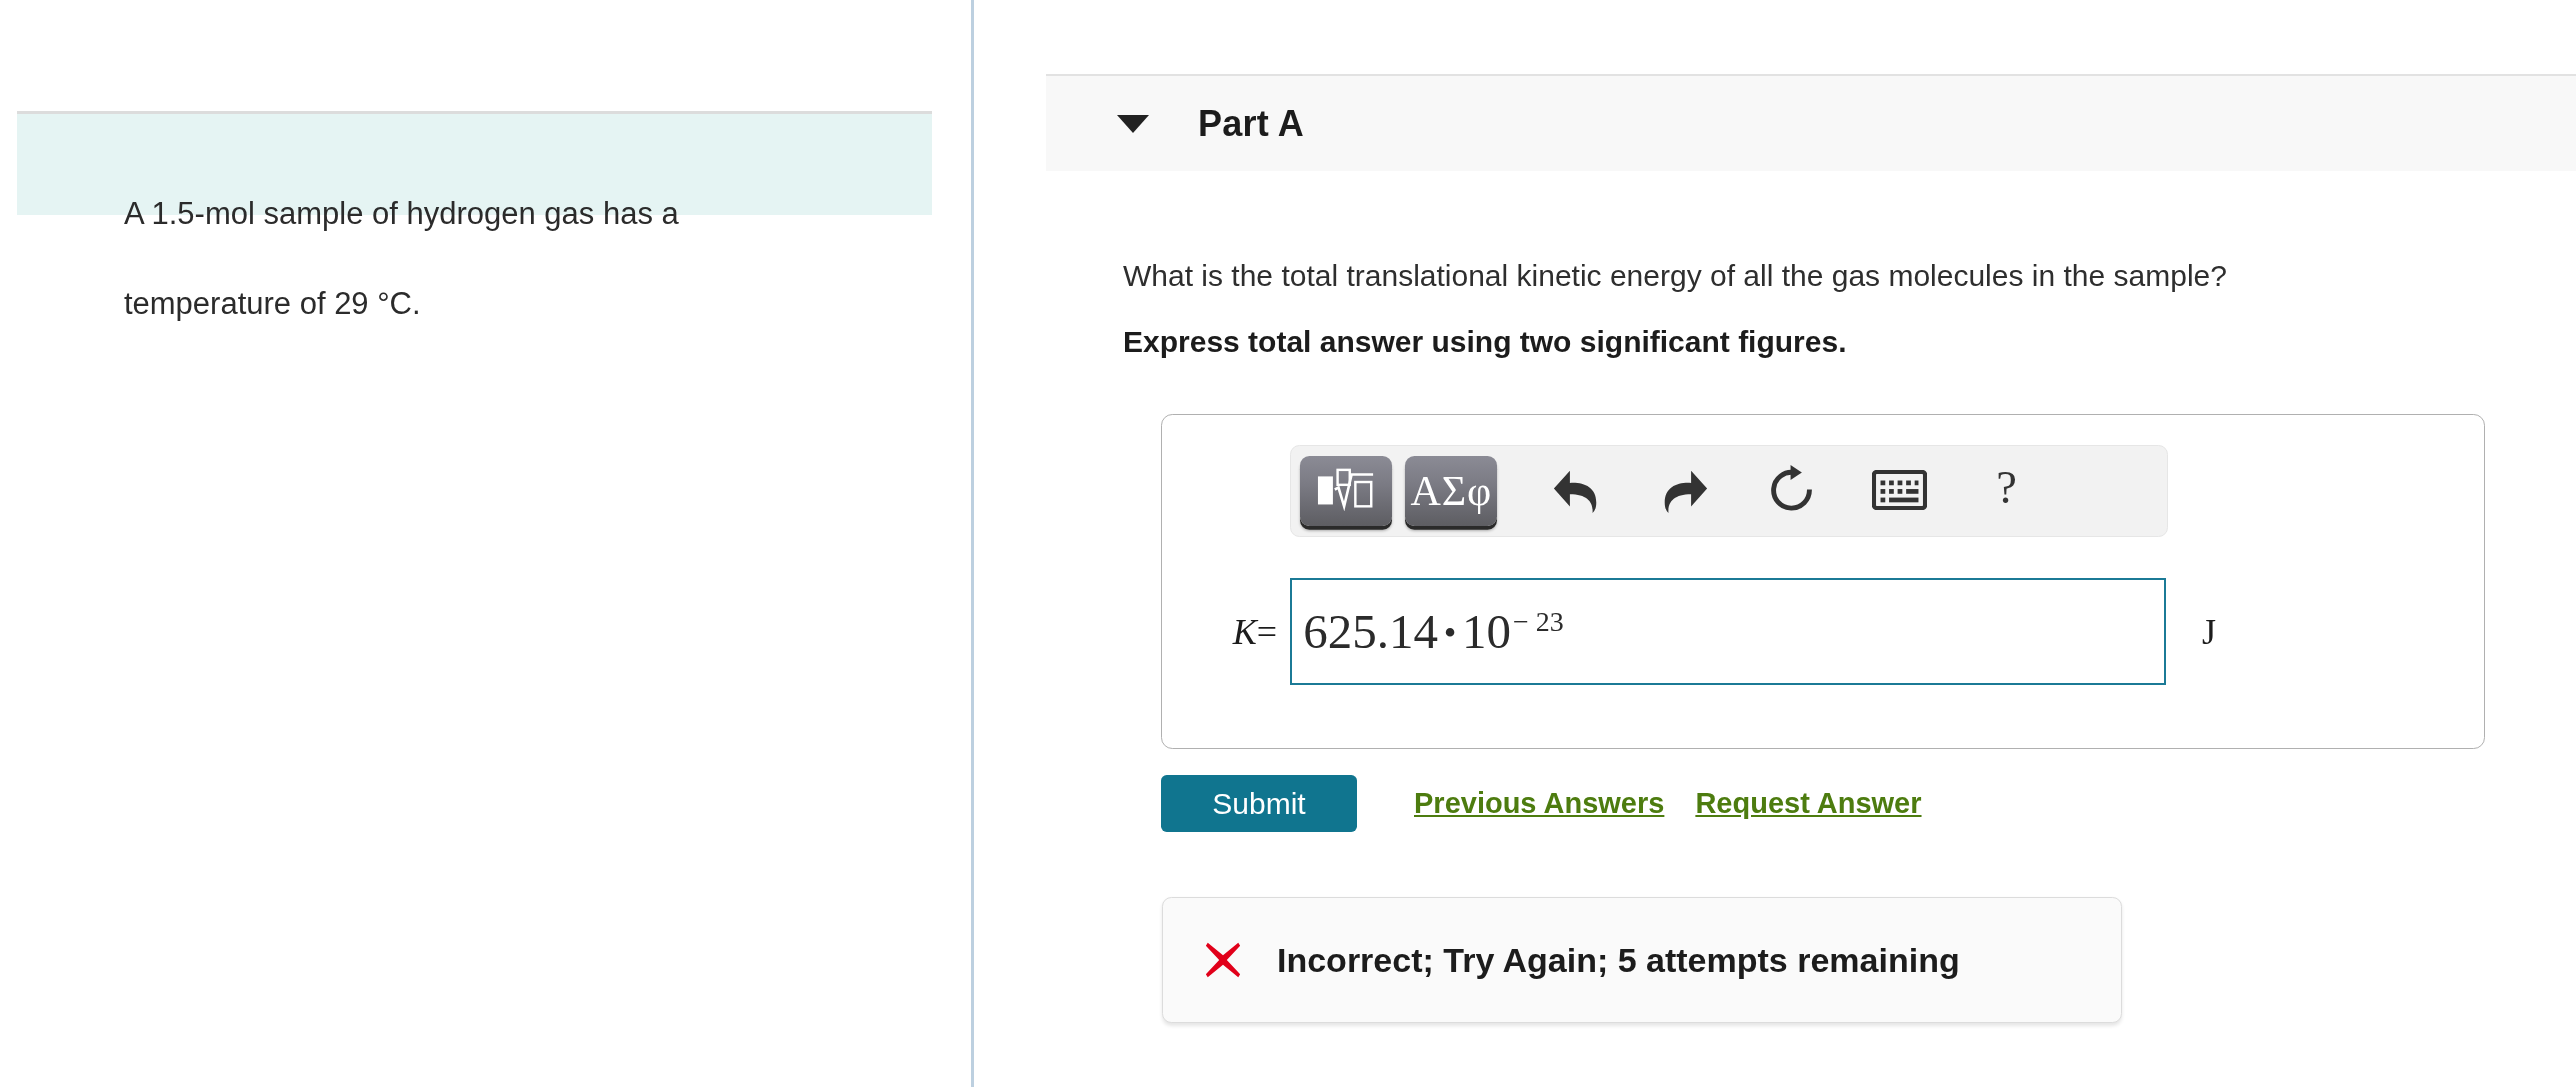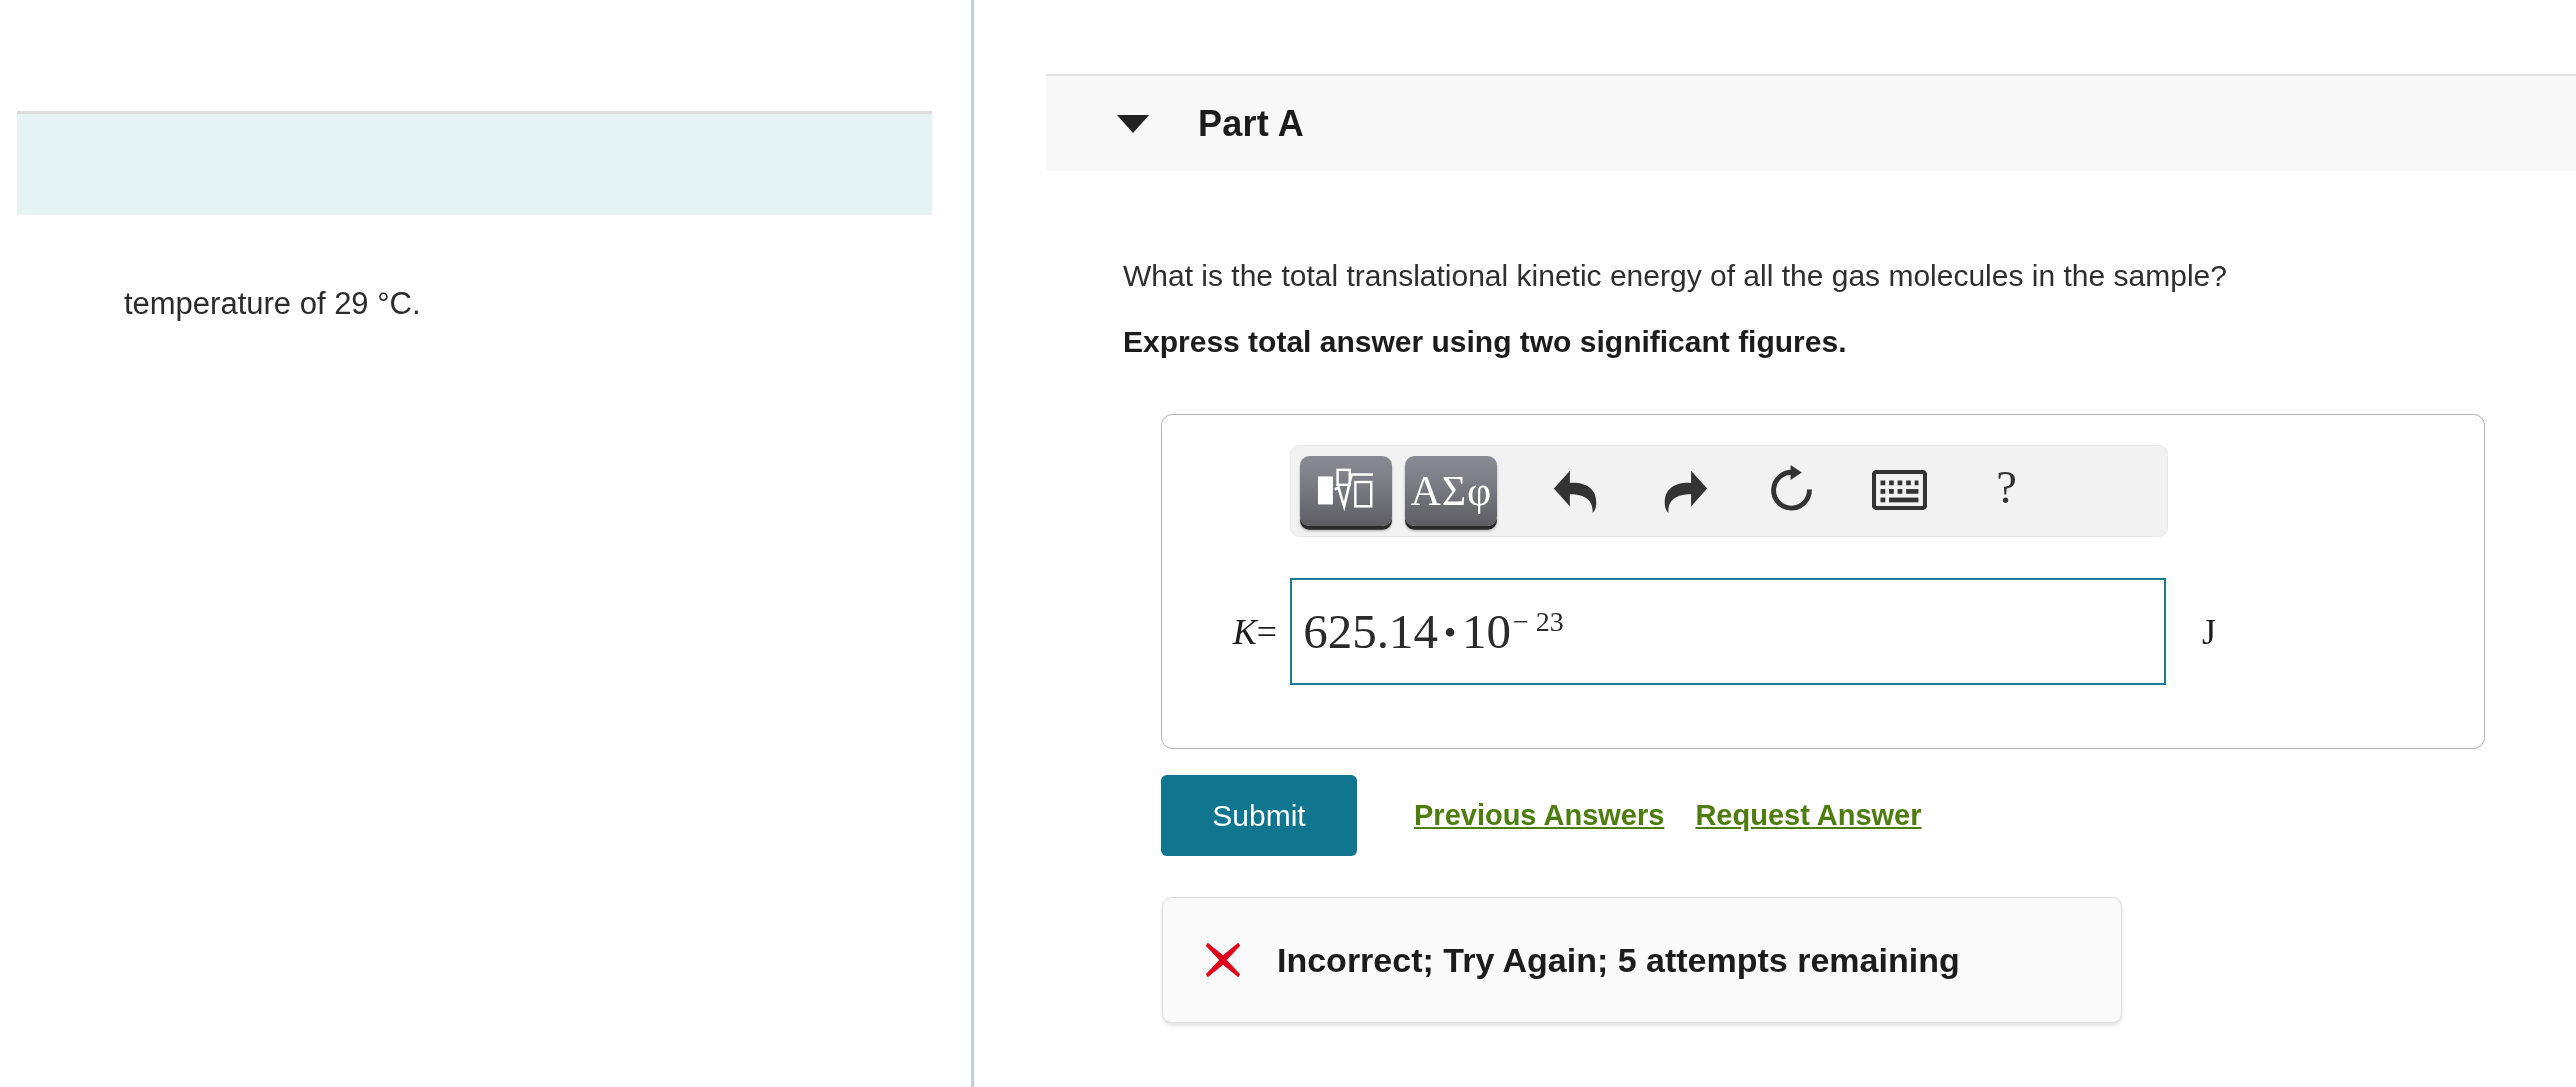--- a/index.html
+++ b/index.html
@@ -248,21 +248,21 @@
   }
   .submit-btn {
     background: #10758f;
     color: #ffffff;
     border: none;
     border-radius: 5.7px;
     font-family: "Liberation Sans", sans-serif;
     font-size: 30px;
     padding: 12px;
     width: 196px;
-    height: 81px;
+    height: 57px;
     cursor: pointer;
   }
   .link-btn {
     color: #4d7c0f;
     font-size: 29px;
     font-weight: bold;
     text-decoration: underline;
     cursor: pointer;
     white-space: nowrap;
   }
@@ -298,21 +298,21 @@
   }
 </style>
 </head>
 <body>
 
 <div id="page">
 
   <div id="left-pane">
     <div class="problem-statement">
       <div class="problem-text">
-        <br>
+        <span>A 1.5-mol sample of hydrogen gas has a</span><br>
         <span>temperature of 29 °C.</span>
       </div>
     </div>
   </div>
 
   <div class="pane-divider"></div>
 
   <div id="right-pane">
 
     <div class="part-header">

